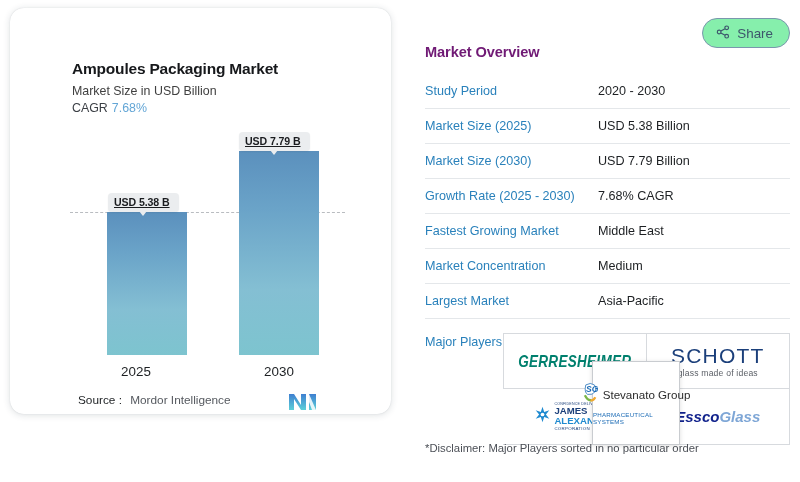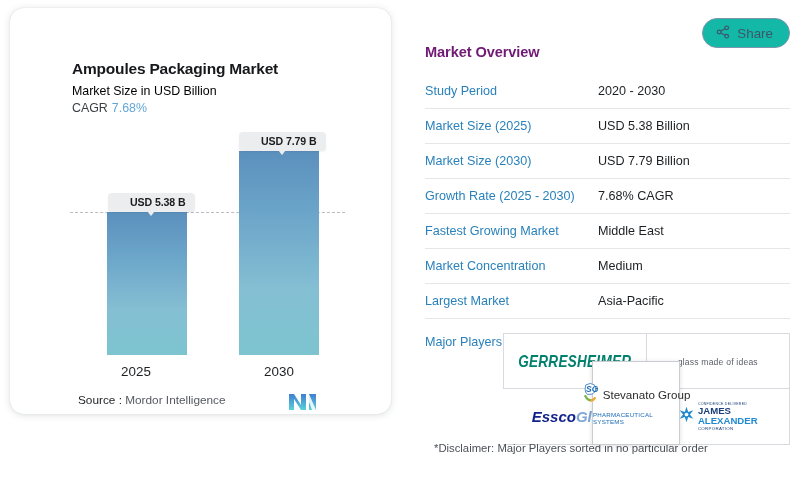--- a/index.html
+++ b/index.html
@@ -25,21 +25,21 @@
     border-radius: 14px;
     box-shadow: 0 1px 7px rgba(40,55,70,0.16), 0 0 1px rgba(40,55,70,0.20);
   }
   .chart-title {
     position: absolute; left: 62px; top: 52px;
     font-size: 15.5px; font-weight: bold; color: #16181b;
     letter-spacing: -0.2px; white-space: nowrap;
   }
   .chart-sub {
     position: absolute; left: 62px; top: 76px;
-    font-size: 12.4px; color: #000000; white-space: nowrap;
+    font-size: 12.4px; color: #404040; white-space: nowrap;
   }
   .cagr-row {
     position: absolute; left: 62px; top: 93px;
     font-size: 12.4px; color: #3b3f45; white-space: nowrap;
   }
   .cagr-val { color: #63a6d6; margin-left: 4px; }
 
   .plot { position: absolute; left: 0; top: 0; width: 381px; height: 406px; }
 
   .refline {
@@ -51,24 +51,25 @@
     position: absolute;
     background: linear-gradient(180deg, #5b90bd 0%, #6aa3c8 28%, #84bfd3 68%, #7dc4cf 100%);
   }
   .bar.b1 { left: 97px; top: 204px; width: 80px; height: 143px; }
   .bar.b2 { left: 229px; top: 143px; width: 80px; height: 204px; }
 
   .bar-badge {
     position: absolute;
     background: #ebedef;
     border-radius: 4px;
-    padding: 3px 9px 4px 22px;
+    padding: 3px 9px 4px 6px;
     font-size: 10.6px; font-weight: bold; color: #1a1c1f;
     letter-spacing: -0.1px; white-space: nowrap;
     box-shadow: 0 1px 2px rgba(0,0,0,0.06);
+    text-decoration: underline;
   }
   .bar-badge::after {
     content: ""; position: absolute;
     left: 50%; margin-left: -4px; bottom: -4px;
     width: 0; height: 0;
     border-left: 4px solid transparent;
     border-right: 4px solid transparent;
     border-top: 5px solid #ebedef;
   }
   .badge1 { left: 98px; top: 185px; }
@@ -87,21 +88,21 @@
   }
   .source-row b { color: #1d2023; font-weight: normal; }
   .mi-logo { position: absolute; left: 278px; top: 385px; }
 
   
   .share-btn {
     position: absolute; right: 10px; top: 18px;
     height: 30px; padding: 0 16px 0 13px;
     display: flex; align-items: center; gap: 7px;
     border: 1.3px solid #7a97ad; border-radius: 16px;
-    background: #14b8a6; cursor: pointer;
+    background: #86efac; cursor: pointer;
     color: #3d566c; font-size: 13.4px;
     font-family: "Liberation Sans", sans-serif;
   }
 
   
   .panel { position: absolute; left: 425px; top: 44px; width: 365px; }
   .panel-title {
     font-size: 14.6px; font-weight: bold; color: #701a75;
     margin: 0 0 14px 0; letter-spacing: -0.1px;
   }
@@ -141,21 +142,21 @@
     width: 88px; height: 84px;
     background: #ffffff;
     border: 1px solid #c9ccd0;
     box-shadow: 0 1px 5px rgba(0,0,0,0.13);
     display: flex; flex-direction: column;
     align-items: center; justify-content: center;
     z-index: 3;
   }
 
   .disclaimer {
-    position: absolute; left: 434px; top: 442px;
+    position: absolute; left: 425px; top: 442px;
     font-size: 11.3px; color: #4c5057; white-space: nowrap;
   }
 
   
   .lg-gerres {
     font-family: "Liberation Sans", sans-serif;
     font-weight: bold; font-style: italic;
     font-size: 13.5px; color: #00806e; letter-spacing: 0.3px;
     transform: scaleY(1.25);
   }
@@ -201,21 +202,21 @@
 
       <div class="bar-badge badge1">USD 5.38 B</div>
       <div class="bar-badge badge2">USD 7.79 B</div>
 
       <div class="xlabel x1">2025</div>
       <div class="xlabel x2">2030</div>
     </div>
 
     <div class="source-row">
       <b>Source :</b>
-      <span style="">Mordor Intelligence</span>
+      <span style="margin-left:5px">Mordor Intelligence</span>
     </div>
 
     <div class="mi-logo">
       <svg width="30" height="18" viewBox="0 0 30 18">
         <defs>
           <linearGradient id="mi1" x1="0" y1="0" x2="0" y2="1">
             <stop offset="0" stop-color="#3f7fd0"></stop>
               <stop offset="1" stop-color="#5bd0d8"></stop>
           </linearGradient>
         </defs>
@@ -279,47 +280,48 @@
       <div class="players-label">Major Players</div>
 
       <div class="logo-grid">
 
         <div class="logo-cell">
           <span class="lg-gerres">GERRESHEIMER</span>
         </div>
 
         <div class="logo-cell">
           <div style="display:flex;flex-direction:column;align-items:center;">
+            <span class="lg-schott-main">SCHOTT</span>
             <span class="lg-schott-sub">glass made of ideas</span>
-          </div>
-        </div>
-
-        <div class="logo-cell">
-          <div style="display:flex;align-items:baseline;">
-            <span class="lg-essco-a">Essco</span>
-            <span class="lg-essco-b">Glass</span>
           </div>
         </div>
 
         <div class="logo-cell">
           <div class="ja-row">
             <span>
               <svg width="17" height="17" viewBox="0 0 20 20">
                 <path d="M10 1 L12 7 L18 5 L14 10 L18 15 L12 13 L10 19 L8 13 L2 15 L6 10 L2 5 L8 7 Z" fill="#1f8ad0"></path>
                 <circle cx="10" cy="10" r="2.2" fill="#ffffff"></circle>
               </svg>
             </span>
             <span class="ja-text">
               <span class="lg-ja-top">CONFIDENCE DELIVERED</span>
               <span class="lg-ja-1">JAMES</span>
               <span class="lg-ja-2">ALEXANDER</span>
               <span class="lg-ja-3">CORPORATION</span>
             </span>
           </div>
         </div>
+
+        <div class="logo-cell">
+          <div style="display:flex;align-items:baseline;">
+            <span class="lg-essco-a">Essco</span>
+            <span class="lg-essco-b">Glass</span>
+          </div>
+        </div>
       </div>
 
       <div class="center-card">
         <div style="display:flex;align-items:center;gap:2px;">
           <span>
             <svg width="19" height="21" viewBox="0 0 20 22">
               <path d="M4 3 Q9 0 13 3 Q16 6 14 10 Q11 14 6 13 Q2 11 4 3 Z" fill="#ffffff" stroke="#1b6bb5" stroke-width="0.8"></path>
               <path d="M3 14 Q6 20 10 19" stroke="#7ab648" stroke-width="2.4" fill="none"></path>
               <path d="M9 19 Q12 20 14 16" stroke="#f0a830" stroke-width="2.4" fill="none"></path>
               <text x="4.2" y="11" font-size="9" font-style="italic" font-weight="bold" fill="#1b6bb5" font-family="Liberation Sans, sans-serif">SG</text>

